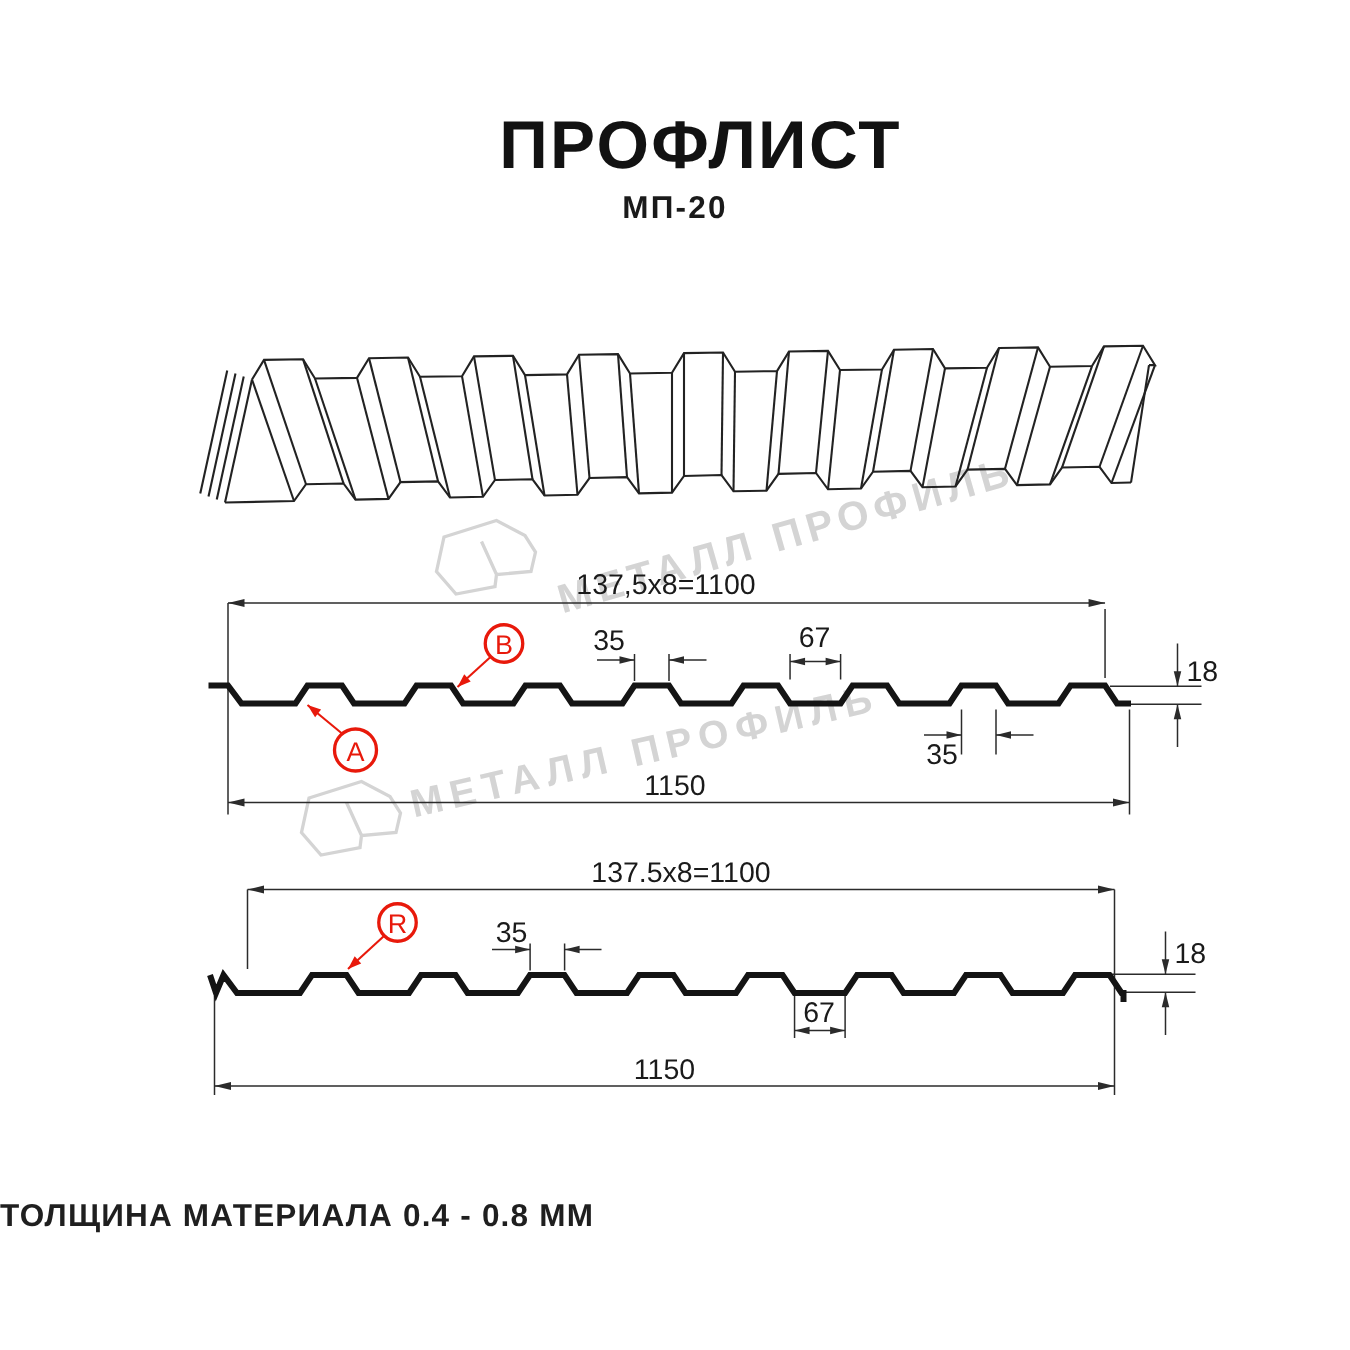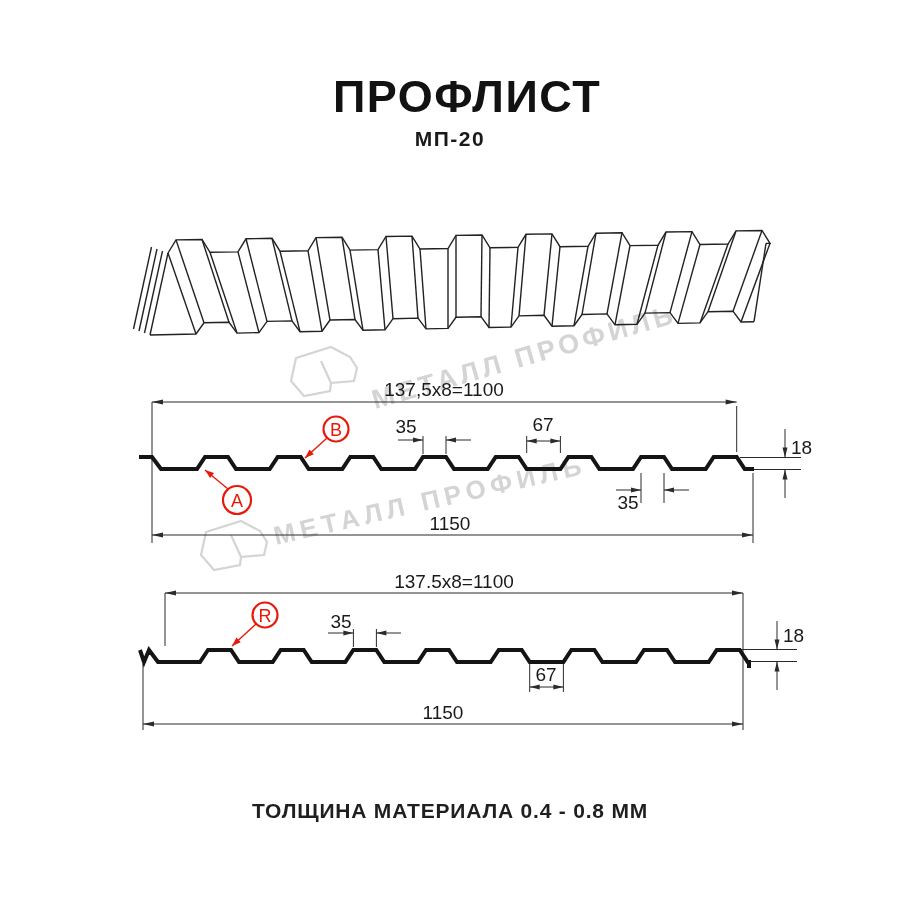--- a/index.html
+++ b/index.html
@@ -2,21 +2,21 @@
 <html><head>
 <meta charset="utf-8">
 <style>
   html,body{margin:0;padding:0;background:#ffffff;}
   .page{position:relative;width:900px;height:900px;background:#fff;overflow:hidden;
         font-family:"Liberation Sans",sans-serif;}
   .title{position:absolute;top:74px;left:17px;width:900px;text-align:center;
          font-size:45px;font-weight:700;letter-spacing:1.5px;color:#121212;line-height:46px;}
   .subtitle{position:absolute;top:127px;left:0;width:900px;text-align:center;
          font-size:21px;font-weight:700;letter-spacing:1.5px;color:#1a1a1a;}
-  .footer{position:absolute;top:799px;left:0;width:900px;text-align:center;
+  .footer{position:absolute;top:799px;left:0;width:900px;text-align:left;
          font-size:21px;font-weight:700;letter-spacing:0.8px;color:#1f1f1f;}
   svg.drawing{position:absolute;left:0;top:0;width:900px;height:900px;}
   text.dim{font-family:"Liberation Sans",sans-serif;font-size:19px;fill:#1a1a1a;}
   text.marker{font-family:"Liberation Sans",sans-serif;font-size:18px;font-weight:400;}
   text.wm{font-family:"Liberation Sans",sans-serif;font-weight:700;}
 </style>
 </head>
 <body>
 
 <div class="page">

